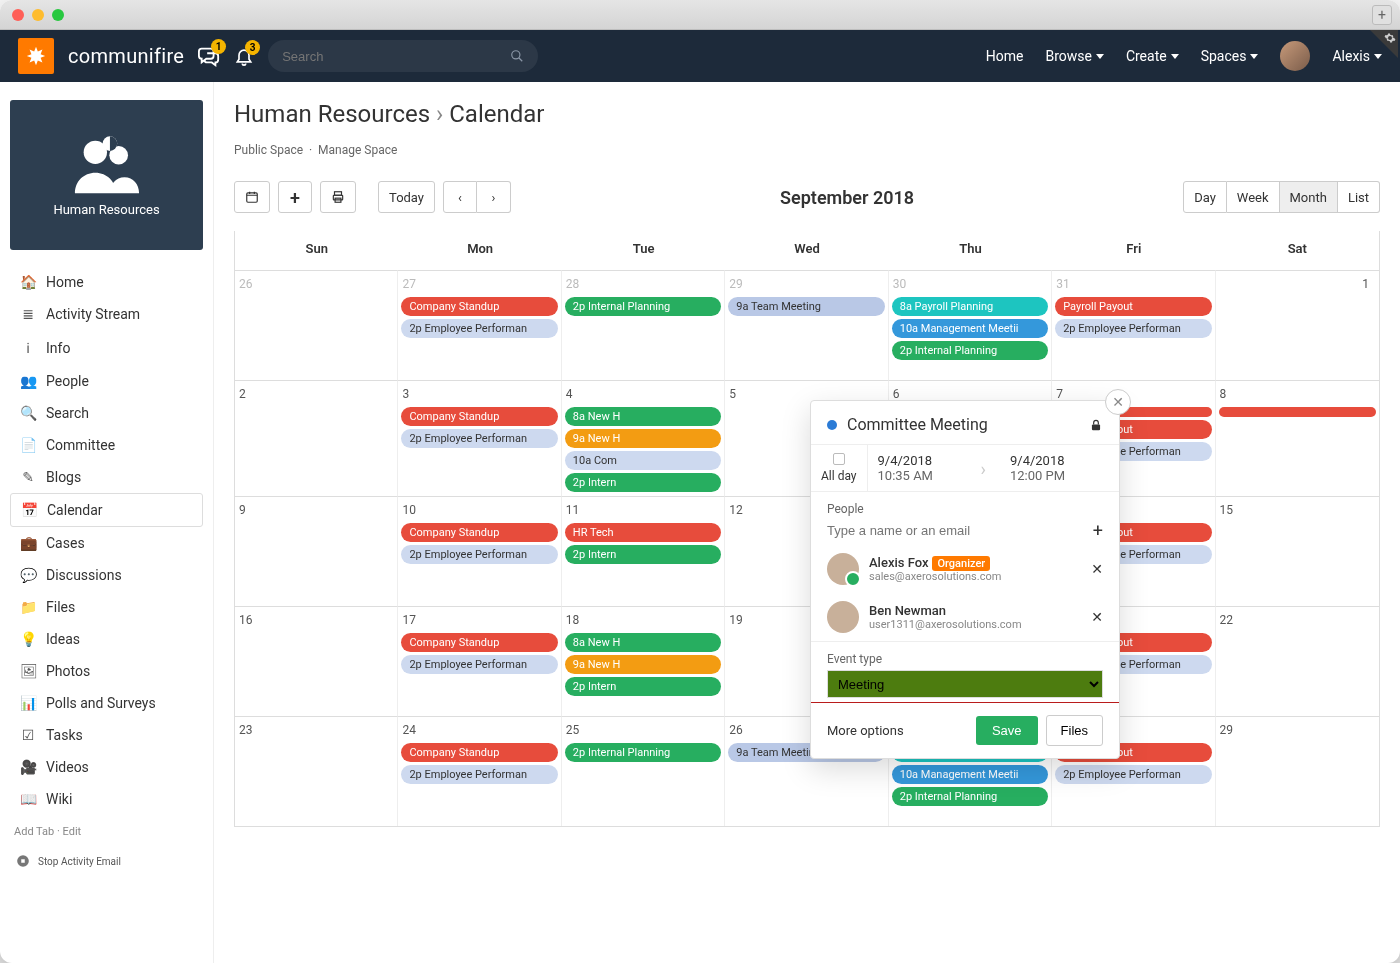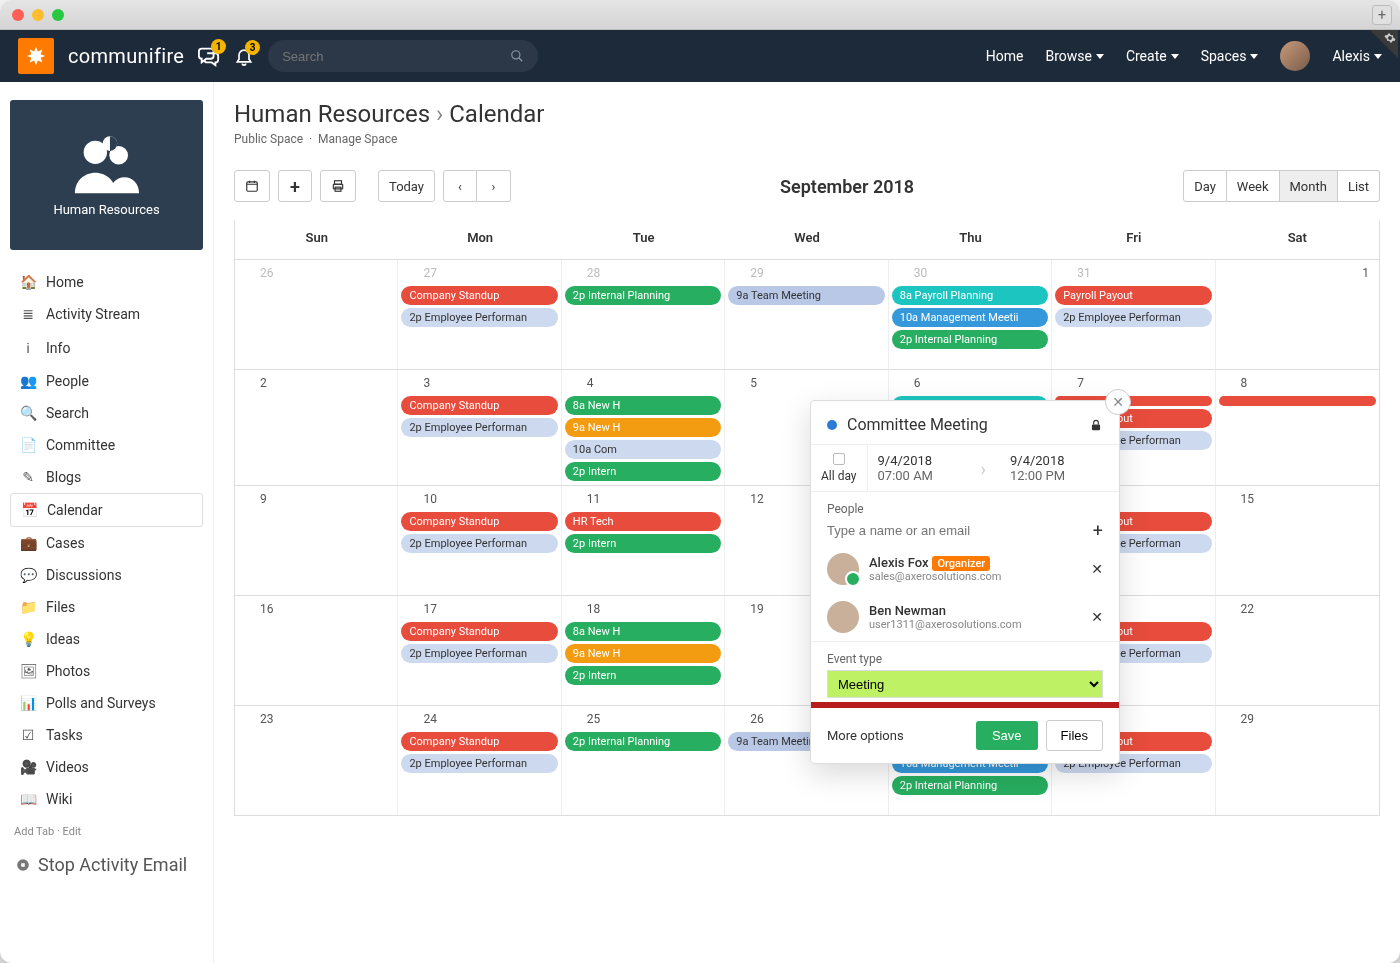--- a/index.html
+++ b/index.html
@@ -28,43 +28,43 @@
   
   .body { display:flex; height:calc(100% - 82px); }
   .sidebar { width:214px; padding:18px 10px; border-right:1px solid #eee; overflow-y:auto; }
   .space-card { background:#2d3e50; color:#fff; border-radius:3px; height:150px; display:flex; flex-direction:column; align-items:center; justify-content:center; margin-bottom:16px; }
   .space-card .ttl { font-size:13px; margin-top:8px; }
   .side-list { list-style:none; }
   .side-list li { display:flex; align-items:center; gap:10px; padding:8px 10px; font-size:14px; color:#333; cursor:pointer; border-radius:3px; }
   .side-list li.active { border:1px solid #ddd; background:#fff; }
   .side-list .icn { width:16px; text-align:center; color:#555; }
   .side-foot { font-size:11px; color:#888; margin:10px 4px; }
-  .side-stop { display:flex; align-items:center; gap:8px; font-size:18px; color:#555; padding:6px 6px; }
+  .side-stop { display:flex; align-items:center; gap:8px; font-size:10px; color:#555; padding:6px 6px; }
   
   .main { flex:1; padding:18px 20px; overflow:hidden; position:relative; }
   .crumb { display:flex; align-items:baseline; gap:8px; }
   .crumb h1 { font-size:24px; font-weight:400; }
   .crumb .sep { color:#888; }
-  .subcrumb { font-size:12px; color:#666; margin-top:4px; }
+  .subcrumb { font-size:12px; color:#666; margin-top:15px; }
   .toolbar { display:flex; align-items:center; margin-top:24px; gap:8px; }
   .btn { height:32px; min-width:34px; border:1px solid #ccc; background:#fff; border-radius:3px; display:flex; align-items:center; justify-content:center; cursor:pointer; font-size:13px; padding:0 10px; color:#333; }
   .btn-grp { display:flex; }
   .btn-grp .btn:not(:first-child){ border-left:none; border-top-left-radius:0; border-bottom-left-radius:0;}
   .btn-grp .btn:not(:last-child){ border-top-right-radius:0; border-bottom-right-radius:0;}
   .cal-title { flex:1; text-align:center; font-size:18px; font-weight:600; }
   .view-grp { display:flex; }
   .view-grp .btn.active { background:#eee; }
   
   .calendar { margin-top:18px; border:1px solid #ddd; border-top:none; }
   .cal-head { display:grid; grid-template-columns: repeat(7,1fr); }
   .cal-head div { text-align:center; padding:10px 0 14px; font-size:13px; font-weight:600; color:#333; }
   .cal-grid { display:grid; grid-template-columns: repeat(7,1fr); }
   .cell { border-top:1px solid #ddd; border-right:1px solid #eee; min-height:110px; padding:4px 3px; position:relative; }
   .cell:nth-child(7n){ border-right:none; }
-  .daynum { position:absolute; top:6px; left:25px; font-size:12px; color:#555; }
+  .daynum { position:absolute; top:6px; left:4px; font-size:12px; color:#555; }
   .daynum.other { color:#bbb; }
   .daynum.rt { left:auto; right:10px; }
   .events { margin-top:22px; display:flex; flex-direction:column; gap:3px; }
   .ev { font-size:11px; padding:3px 8px; border-radius:10px; color:#fff; white-space:nowrap; overflow:hidden; cursor:pointer; }
   .ev.red { background:#e74c3c; }
   .ev.green { background:#27ae60; }
   .ev.orange { background:#f39c12; color:#fff;}
   .ev.teal { background:#1dc5c0; }
   .ev.blue { background:#3498db; }
   .ev.lav { background:#cdd9ef; color:#333; }
@@ -89,22 +89,22 @@
   .p-people-row input { flex:1; border:none; outline:none; font-size:13px; color:#333; }
   .p-plus { font-size:18px; color:#333; cursor:pointer; }
   .attendee { display:flex; align-items:center; gap:10px; padding:8px 16px; }
   .att-av { width:32px; height:32px; border-radius:50%; background:#c8b09a; position:relative; flex-shrink:0; }
   .att-av.ch::after{ content:''; position:absolute; right:-2px; bottom:-2px; width:12px; height:12px; background:#27ae60; border:2px solid #fff; border-radius:50%; }
   .att-info { flex:1; font-size:13px; }
   .att-name { font-weight:500; }
   .att-tag { background:#ff7a00; color:#fff; font-size:11px; padding:1px 5px; border-radius:3px; margin-left:4px; }
   .att-email { font-size:11px; color:#888; }
   .att-x { font-size:14px; color:#333; cursor:pointer; }
-  .p-select { width:100%; height:28px; border:1px solid #ddd; background:#bef264; font-size:13px; padding:0 6px; }
-  .p-foot { display:flex; align-items:center; padding:12px 16px; border-top:6px solid #b91c1c; }
+  .p-select { width:100%; height:28px; border:1px solid #ddd; background:#4d7c0f; font-size:13px; padding:0 6px; }
+  .p-foot { display:flex; align-items:center; padding:12px 16px; border-top:1px solid #b91c1c; }
   .p-more { font-size:13px; color:#333; cursor:pointer; }
   .p-foot .spacer { flex:1; }
   .b-save { background:#27ae60; color:#fff; border:none; padding:7px 16px; border-radius:3px; font-size:13px; cursor:pointer; }
   .b-cancel { background:#fff; border:1px solid #ccc; padding:7px 14px; border-radius:3px; font-size:13px; margin-left:8px; cursor:pointer; }
   svg { display:block; }
 </style>
 </head>
 <body>
 
 <div class="app-frame">
@@ -543,21 +543,21 @@
             </svg>
         </div>
         <div class="p-times">
           <div class="p-allday">
             <span class="cb"></span>
             <span>All day</span>
           </div>
           <div class="p-dates">
             <div class="p-date">
               <div class="d">9/4/2018</div>
-              <div class="t">07:00 AM</div>
+              <div class="t">10:35 AM</div>
             </div>
             <div class="p-arrow">›</div>
             <div class="p-date" style="text-align:left;padding-left:20px;">
               <div class="d">9/4/2018</div>
               <div class="t">12:00 PM</div>
             </div>
           </div>
         </div>
         <div class="p-sec">
           <div class="p-label">People</div>

